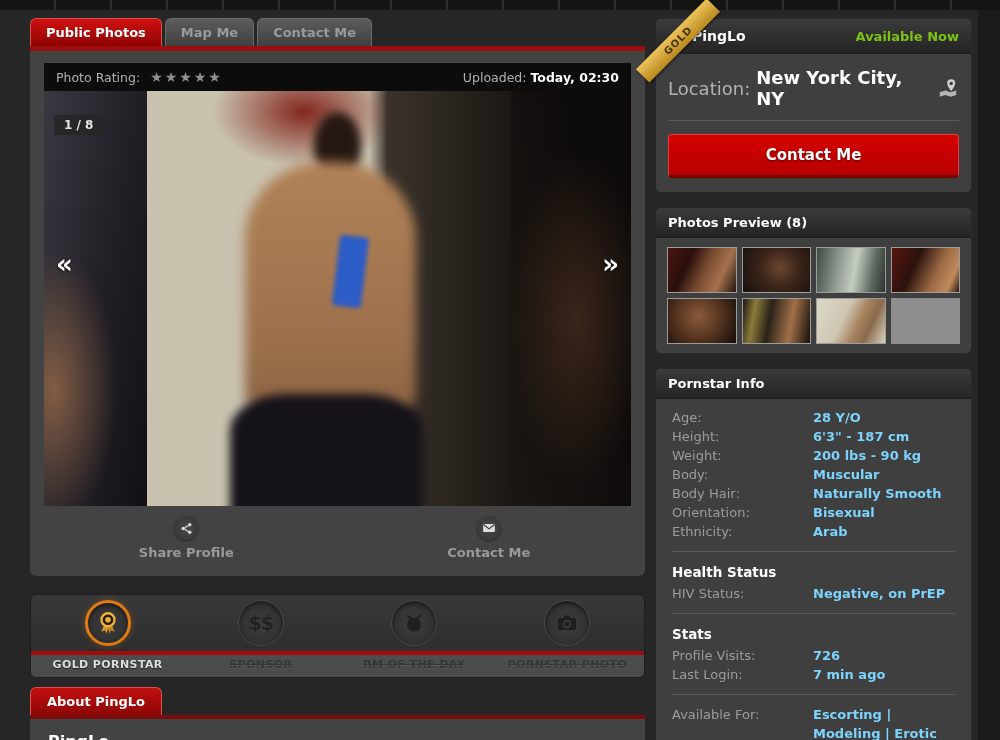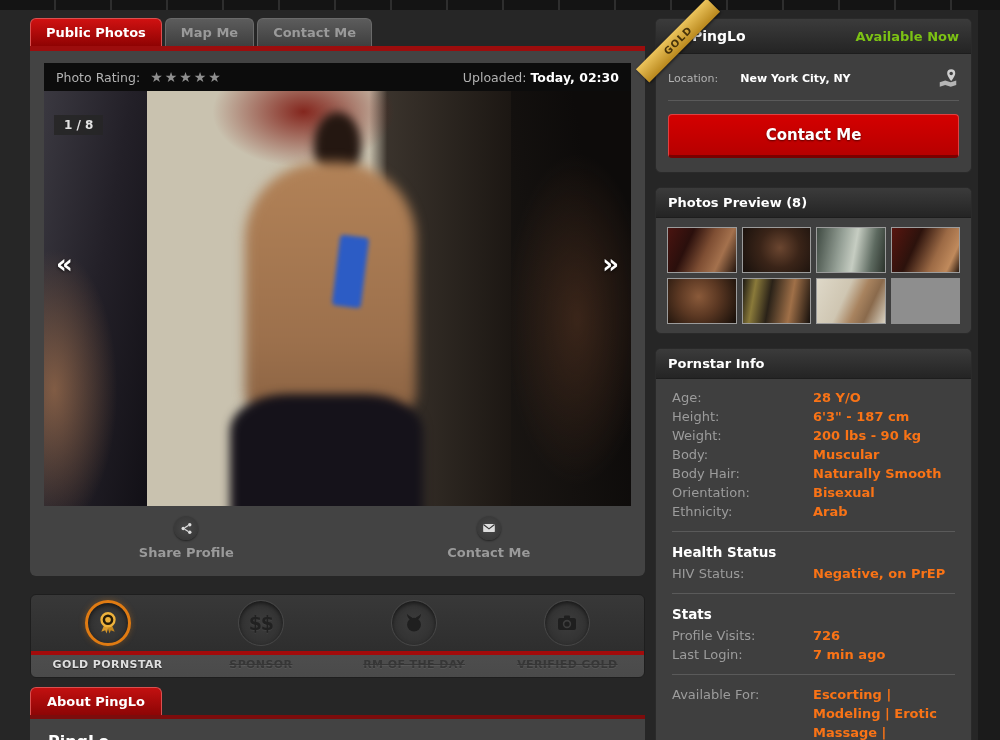--- a/index.html
+++ b/index.html
@@ -85,21 +85,21 @@
   .card { background:#3f3f3f; border-radius:6px; margin-bottom:14px; border:1px solid #2a2a2a; position:relative; }
   .card-header { background:linear-gradient(#3b3b3b,#242424); border-bottom:1px solid #1d1d1d;
     border-radius:5px 5px 0 0; padding:7px 12px; display:flex; align-items:center; justify-content:space-between; }
   .card-title { color:#fff; font-size:13px; font-weight:bold; }
   .profile-card .card-header { padding:9px 12px; }
   .profile-card .card-title { font-size:14px; padding-left:24px; }
   .availability { color:#7cc214; font-size:13px; font-weight:bold; }
   .ribbon { position:absolute; top:12px; left:-28px; width:100px; transform:rotate(-45deg);
     background:linear-gradient(#ecc45c,#b9881d); color:#46320a; font-size:10px; font-weight:bold;
     text-align:center; padding:4px 0; letter-spacing:1px; box-shadow:0 1px 3px rgba(0,0,0,.65); z-index:5; }
-  .location-row { display:flex; align-items:center; gap:22px; padding:13px 12px 11px; font-size:11px; }
+  .location-row { display:flex; align-items:center; gap:6px; padding:13px 12px 11px; font-size:18px; }
   .map-icon { margin-left:auto; cursor:pointer; display:flex; }
   .divider { border-top:1px solid #5a5a5a; margin:0 12px; }
   .contact-btn { display:block; width:calc(100% - 24px); margin:13px 12px 14px; height:44px;
     background:linear-gradient(#d40000,#b70000); border:1px solid #e04040; border-bottom:3px solid #7a0000;
     border-radius:4px; color:#fff; font-size:15px; font-weight:bold; font-family:inherit;
     text-shadow:0 1px 2px rgba(0,0,0,.55); cursor:pointer; }
 
   .thumbs { display:grid; grid-template-columns:repeat(4,1fr); gap:5px; padding:9px 11px; }
   .thumb { height:46px; border:1px solid #9c9c9c; cursor:pointer; }
   .t1 { background:linear-gradient(115deg,#4a1410 0%,#2a0f0c 30%,#7e4e33 55%,#a4714d 75%,#24160f 100%); }
@@ -108,21 +108,21 @@
   .t4 { background:linear-gradient(115deg,#58150f 0%,#2c120c 35%,#9c6a45 65%,#c08a5c 85%,#2a1a10 100%); }
   .t5 { background:radial-gradient(circle at 45% 40%,#8a5a3a 0%,#5a3722 45%,#140d08 100%); }
   .t6 { background:linear-gradient(100deg,#1c1812 0%,#8a7a3a 18%,#2a2218 40%,#a07048 70%,#16100c 100%); }
   .t7 { background:linear-gradient(115deg,#ded8c8 0%,#cfc6b2 40%,#a8835f 60%,#8a6a4c 75%,#d8d2c2 100%); }
   .t8 { background:#8e8e8e; border-color:#8e8e8e; }
 
   .info-body { padding:9px 16px 20px; }
   .sec-heading { color:#fff; font-size:13.5px; font-weight:bold; padding:2px 0 4px; }
   .irow { display:flex; font-size:13px; line-height:19px; }
   .ilabel { width:141px; flex:0 0 141px; color:#9c9c9c; }
-  .ivalue { flex:1; color:#f97316; font-weight:bold; }
+  .ivalue { flex:1; color:#7dd3fc; font-weight:bold; }
   .info-body .divider { margin:10px 0; }
 </style>
 </head>
 <body>
 
 <div class="topstrip"></div>
 <div class="right-gutter"></div>
 
 <div class="left-col">
   <div class="tabs">
@@ -214,21 +214,21 @@
       <span class="blabel">RM OF THE DAY</span>
     </div>
     <div class="badge">
       <span class="bicon">
         <svg viewBox="0 0 24 24" width="24" height="24">
             <rect x="3" y="7" width="18" height="12" rx="2" fill="#1f1f1f"></rect>
             <rect x="9" y="4.5" width="6" height="4" rx="1" fill="#1f1f1f"></rect>
             <circle cx="12" cy="13" r="3.4" fill="none" stroke="#3d3d3d" stroke-width="1.6"></circle>
           </svg>
       </span>
-      <span class="blabel">VERIFIED GOLD</span>
+      <span class="blabel">PORNSTAR PHOTO</span>
     </div>
   </div>
 
   <div class="about-tab">About PingLo</div>
   <div class="red-underline dark"></div>
   <div class="panel about-panel">
     <div class="about-heading">PingLo</div>
   </div>
 </div>
 

